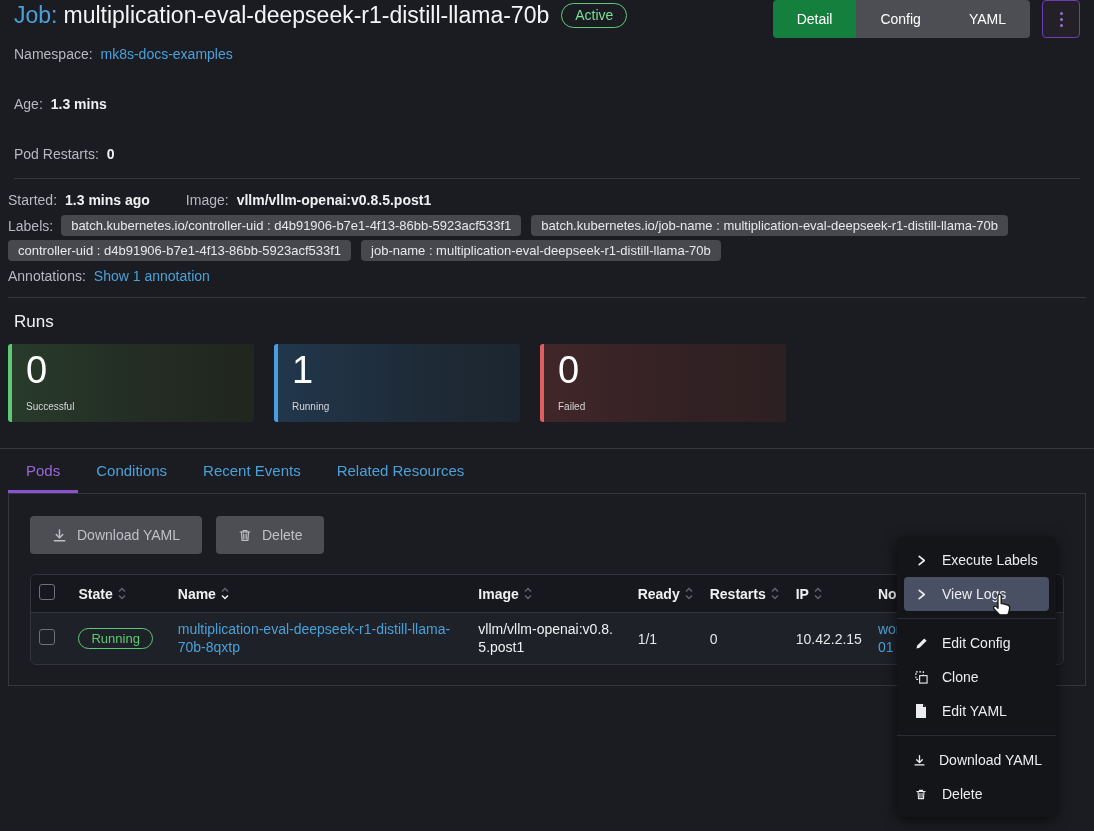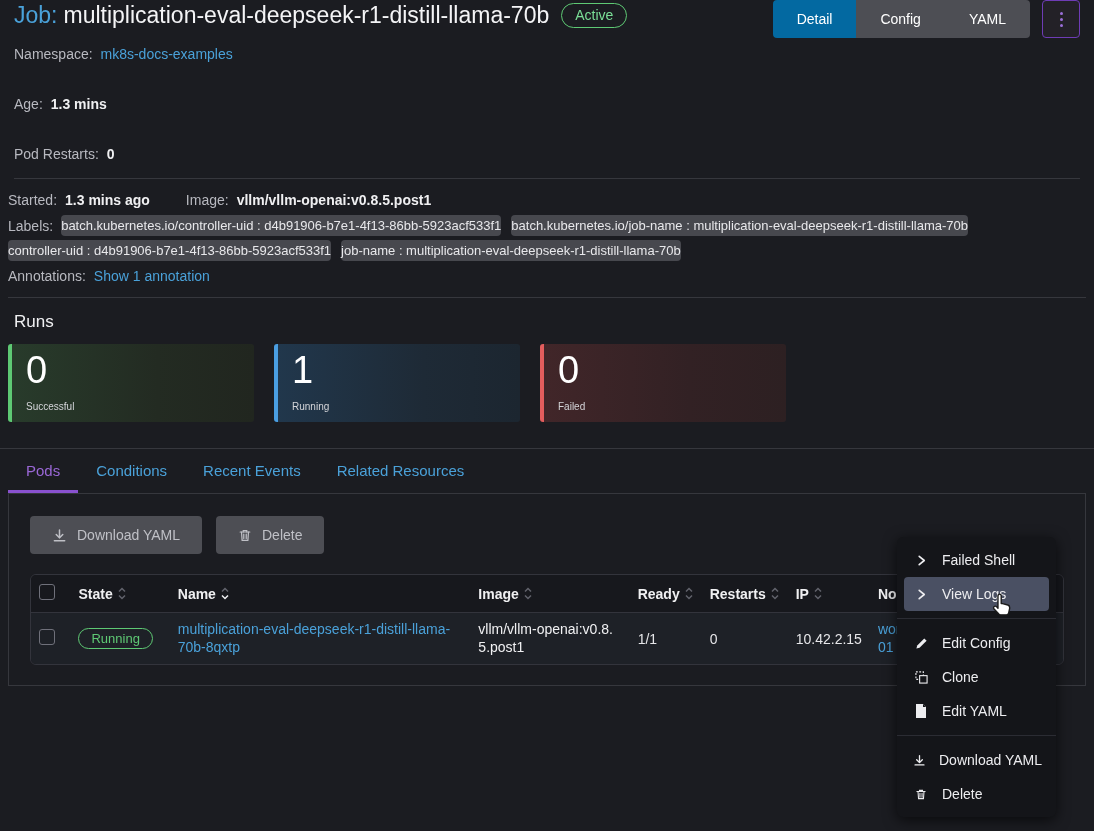--- a/index.html
+++ b/index.html
@@ -18,41 +18,41 @@
   .status-pill {
     border:1px solid #5ec974; color:#7adf97; border-radius:13px;
     padding:3px 13px; font-size:14px; line-height:1.2;
   }
   .header-actions { display:flex; align-items:stretch; }
   .btn-group { display:flex; border-radius:4px; overflow:hidden; height:38px; }
   .seg-btn {
     border:none; color:#ffffff; font-size:14px; padding:0 24px; cursor:pointer;
     background:#4d4e54; font-family:inherit;
   }
-  .seg-btn.active { background:#0369a1; }
+  .seg-btn.active { background:#15803d; }
   .kebab-btn {
     width:38px; height:38px; margin-left:12px; border:1px solid #6e3cb5;
     border-radius:4px; background:#232127; display:flex; align-items:center;
     justify-content:center; cursor:pointer;
   }
   .kebab-dots { display:flex; flex-direction:column; gap:3px; }
   .kebab-dots i { width:3px; height:3px; border-radius:50%; background:#9a6fd8; }
   .subheader { margin-top:8px; color:#b8b9c0; display:flex; gap:34px;flex-direction:column; }
   .subheader .lbl { color:#b8b9c0; }
   .subheader .val { color:#f0f0f2; font-weight:700; margin-left:4px; }
   .link { color:#4aa1d9; text-decoration:none; cursor:pointer; }
   .divider { border:none; border-top:1px solid #36373d; margin-top:16px; }
 
   .detail-block { padding:8px 8px 0 8px; }
   .detail-row { display:flex; align-items:center; margin-top:5px; flex-wrap:wrap; }
   .meta-label { color:#b8b9c0; margin-right:8px; }
   .meta-value { color:#f0f0f2; font-weight:700; }
   .gap-lg { margin-left:36px; }
   .chip {
-    background:#47484e; color:#e8e8eb; border-radius:4px; padding:3px 0;
+    background:#47484e; color:#e8e8eb; border-radius:4px; padding:3px 10px;
     font-size:13px; margin-right:10px; margin-top:2px; margin-bottom:2px;
     white-space:nowrap;
   }
   .chips { display:flex; flex-wrap:wrap; align-items:center; }
 
   .runs-heading { font-size:17px; color:#f0f0f2; padding:14px 14px 0 14px; }
   .cards { display:flex; gap:20px; margin:12px 8px 0 8px; }
   .run-card {
     width:246px; height:78px; border-radius:3px; padding:6px 14px 10px 14px;
     border-left:4px solid; display:flex; flex-direction:column; justify-content:space-between;
@@ -370,21 +370,21 @@
   </table>
 </div>
 
 <div class="context-menu">
   <div class="menu-item">
     <span class="mi-icon">
       <svg width="11" height="11" viewBox="0 0 12 12" fill="none" stroke="#ededf0" stroke-width="1.8" stroke-linecap="round" stroke-linejoin="round">
           <path d="M3.5 1.5L9 6 3.5 10.5"></path>
         </svg>
     </span>
-    <span>Failed Shell</span>
+    <span>Execute Labels</span>
   </div>
   <div class="menu-item highlight">
     <span class="mi-icon">
       <svg width="11" height="11" viewBox="0 0 12 12" fill="none" stroke="#ededf0" stroke-width="1.8" stroke-linecap="round" stroke-linejoin="round">
           <path d="M3.5 1.5L9 6 3.5 10.5"></path>
         </svg>
     </span>
     <span>View Logs</span>
   </div>
   <hr class="menu-sep">

